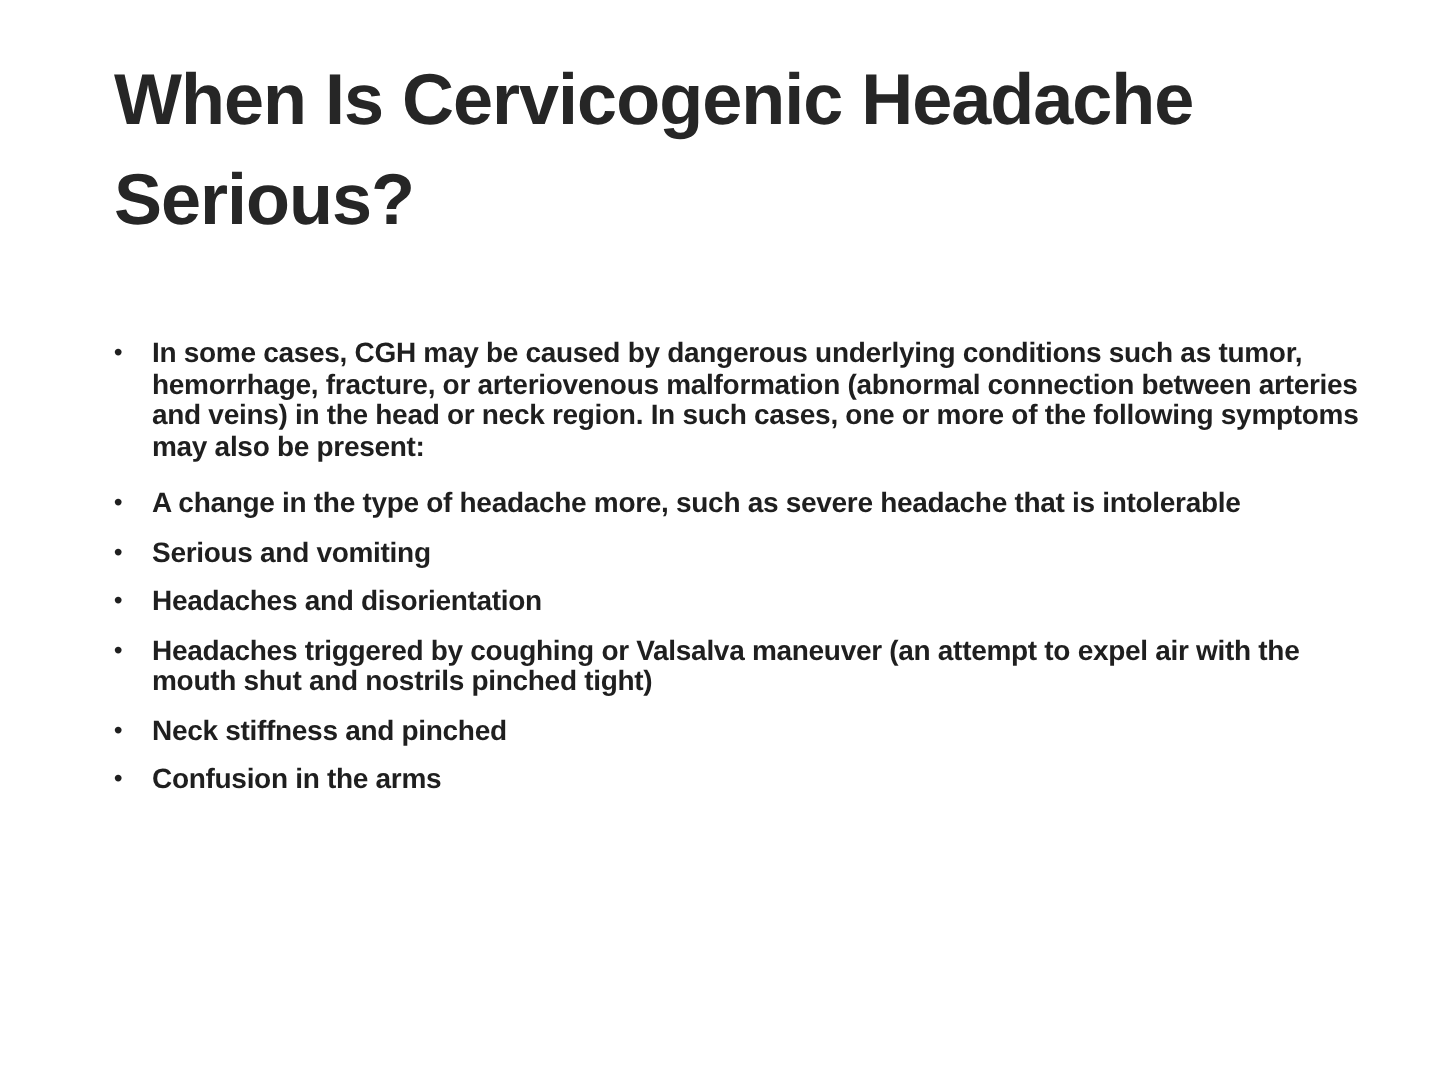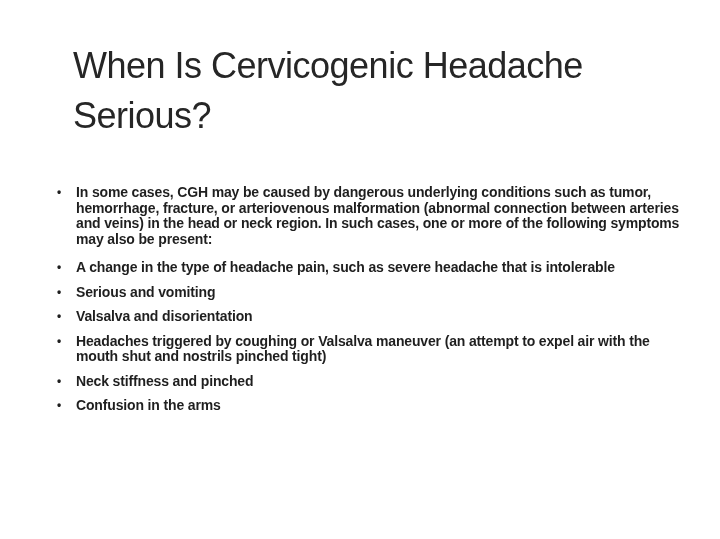--- a/index.html
+++ b/index.html
@@ -9,26 +9,26 @@
   }
   .slide {
     position: relative;
     width: 720px;
     height: 539px;
     background: #ffffff;
     overflow: hidden;
     font-family: "Liberation Sans", sans-serif;
   }
   .slide-title {
-    margin: 16px;
+    margin: 0;
     padding: 25px 0 0 57px;
     width: 600px;
     font-size: 36px;
     line-height: 50px;
-    font-weight: 400;
+    font-weight: 700;
     letter-spacing: -0.5px;
     color: #262626;
   }
   .bullet-list {
     list-style: none;
     margin: 44px 0 0 0;
     padding: 0 0 0 57px;
   }
   .bullet-item {
     display: flex;
@@ -62,29 +62,29 @@
 
   <h1 class="slide-title">When Is Cervicogenic Headache Serious?</h1>
 
   <ul class="bullet-list">
     <li class="bullet-item">
       <span class="bullet-marker">•</span>
       <span class="bullet-text">In some cases, CGH may be caused by dangerous underlying conditions such as tumor, hemorrhage, fracture, or arteriovenous malformation (abnormal connection between arteries and veins) in the head or neck region. In such cases, one or more of the following symptoms may also be present:</span>
     </li>
     <li class="bullet-item">
       <span class="bullet-marker">•</span>
-      <span class="bullet-text">A change in the type of headache pain, such as severe headache that is intolerable</span>
+      <span class="bullet-text">A change in the type of headache more, such as severe headache that is intolerable</span>
     </li>
     <li class="bullet-item">
       <span class="bullet-marker">•</span>
       <span class="bullet-text">Serious and vomiting</span>
     </li>
     <li class="bullet-item">
       <span class="bullet-marker">•</span>
-      <span class="bullet-text">Valsalva and disorientation</span>
+      <span class="bullet-text">Headaches and disorientation</span>
     </li>
     <li class="bullet-item">
       <span class="bullet-marker">•</span>
       <span class="bullet-text">Headaches triggered by coughing or Valsalva maneuver (an attempt to expel air with the mouth shut and nostrils pinched tight)</span>
     </li>
     <li class="bullet-item">
       <span class="bullet-marker">•</span>
       <span class="bullet-text">Neck stiffness and pinched</span>
     </li>
     <li class="bullet-item">

